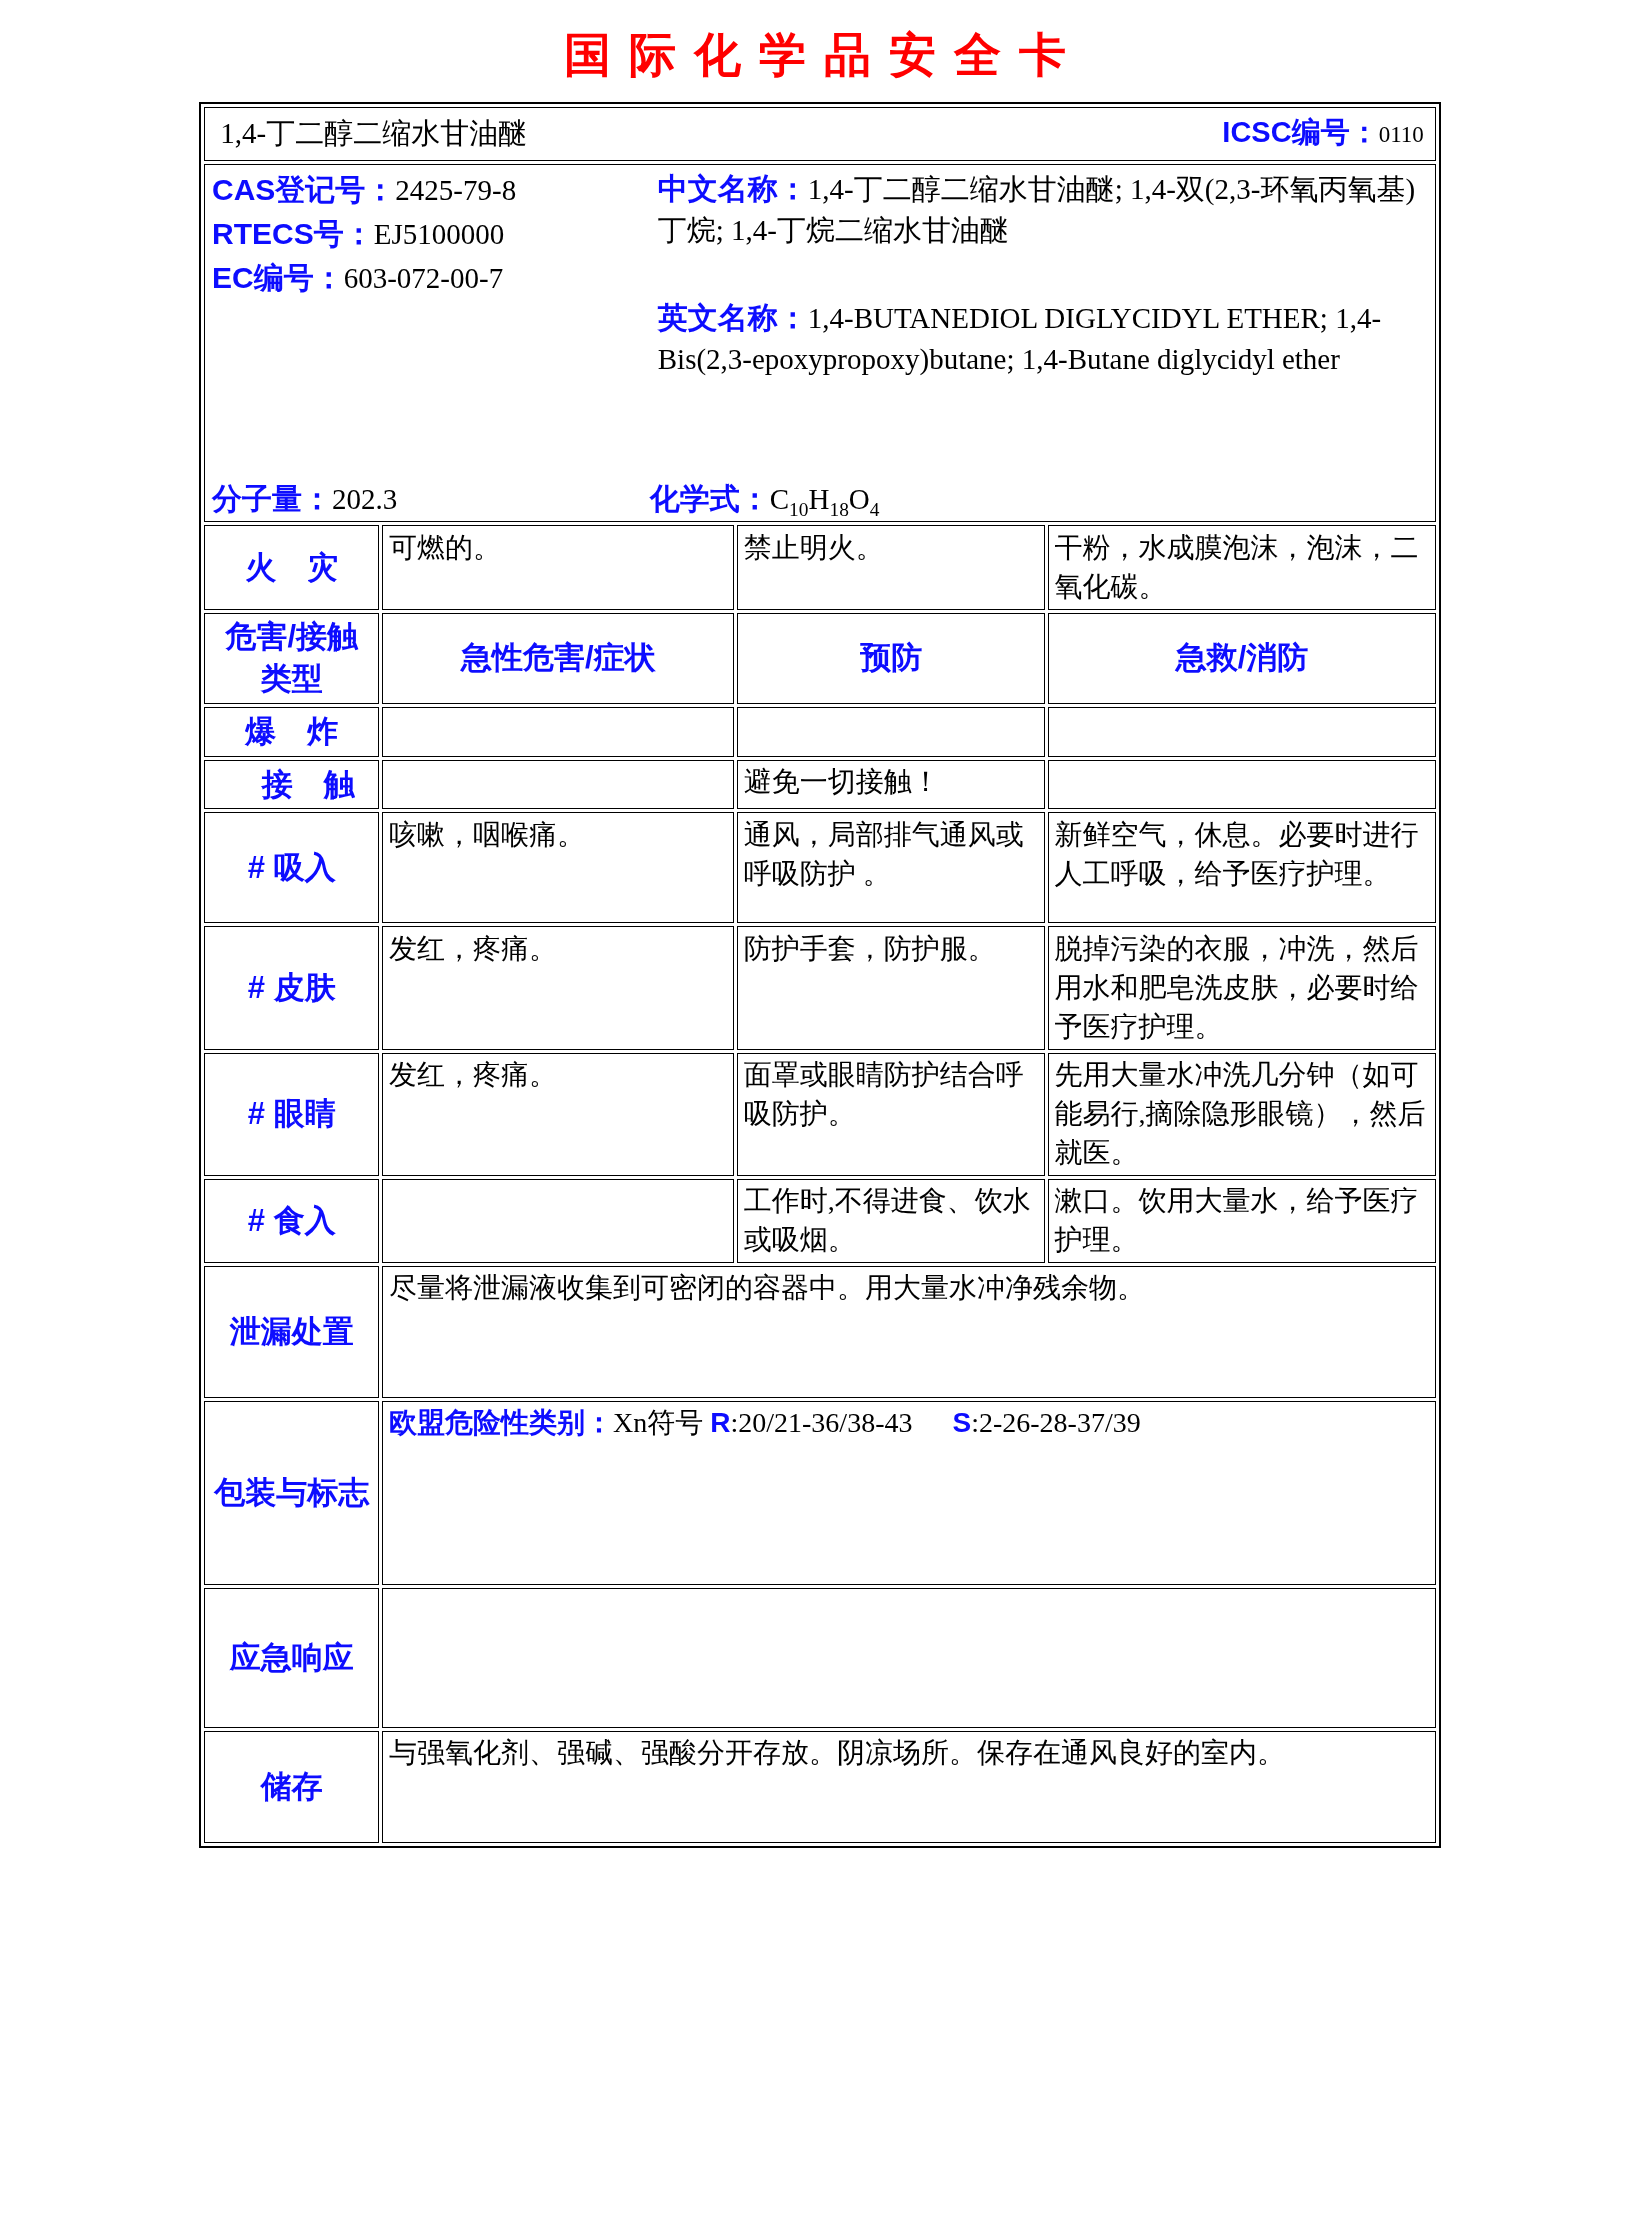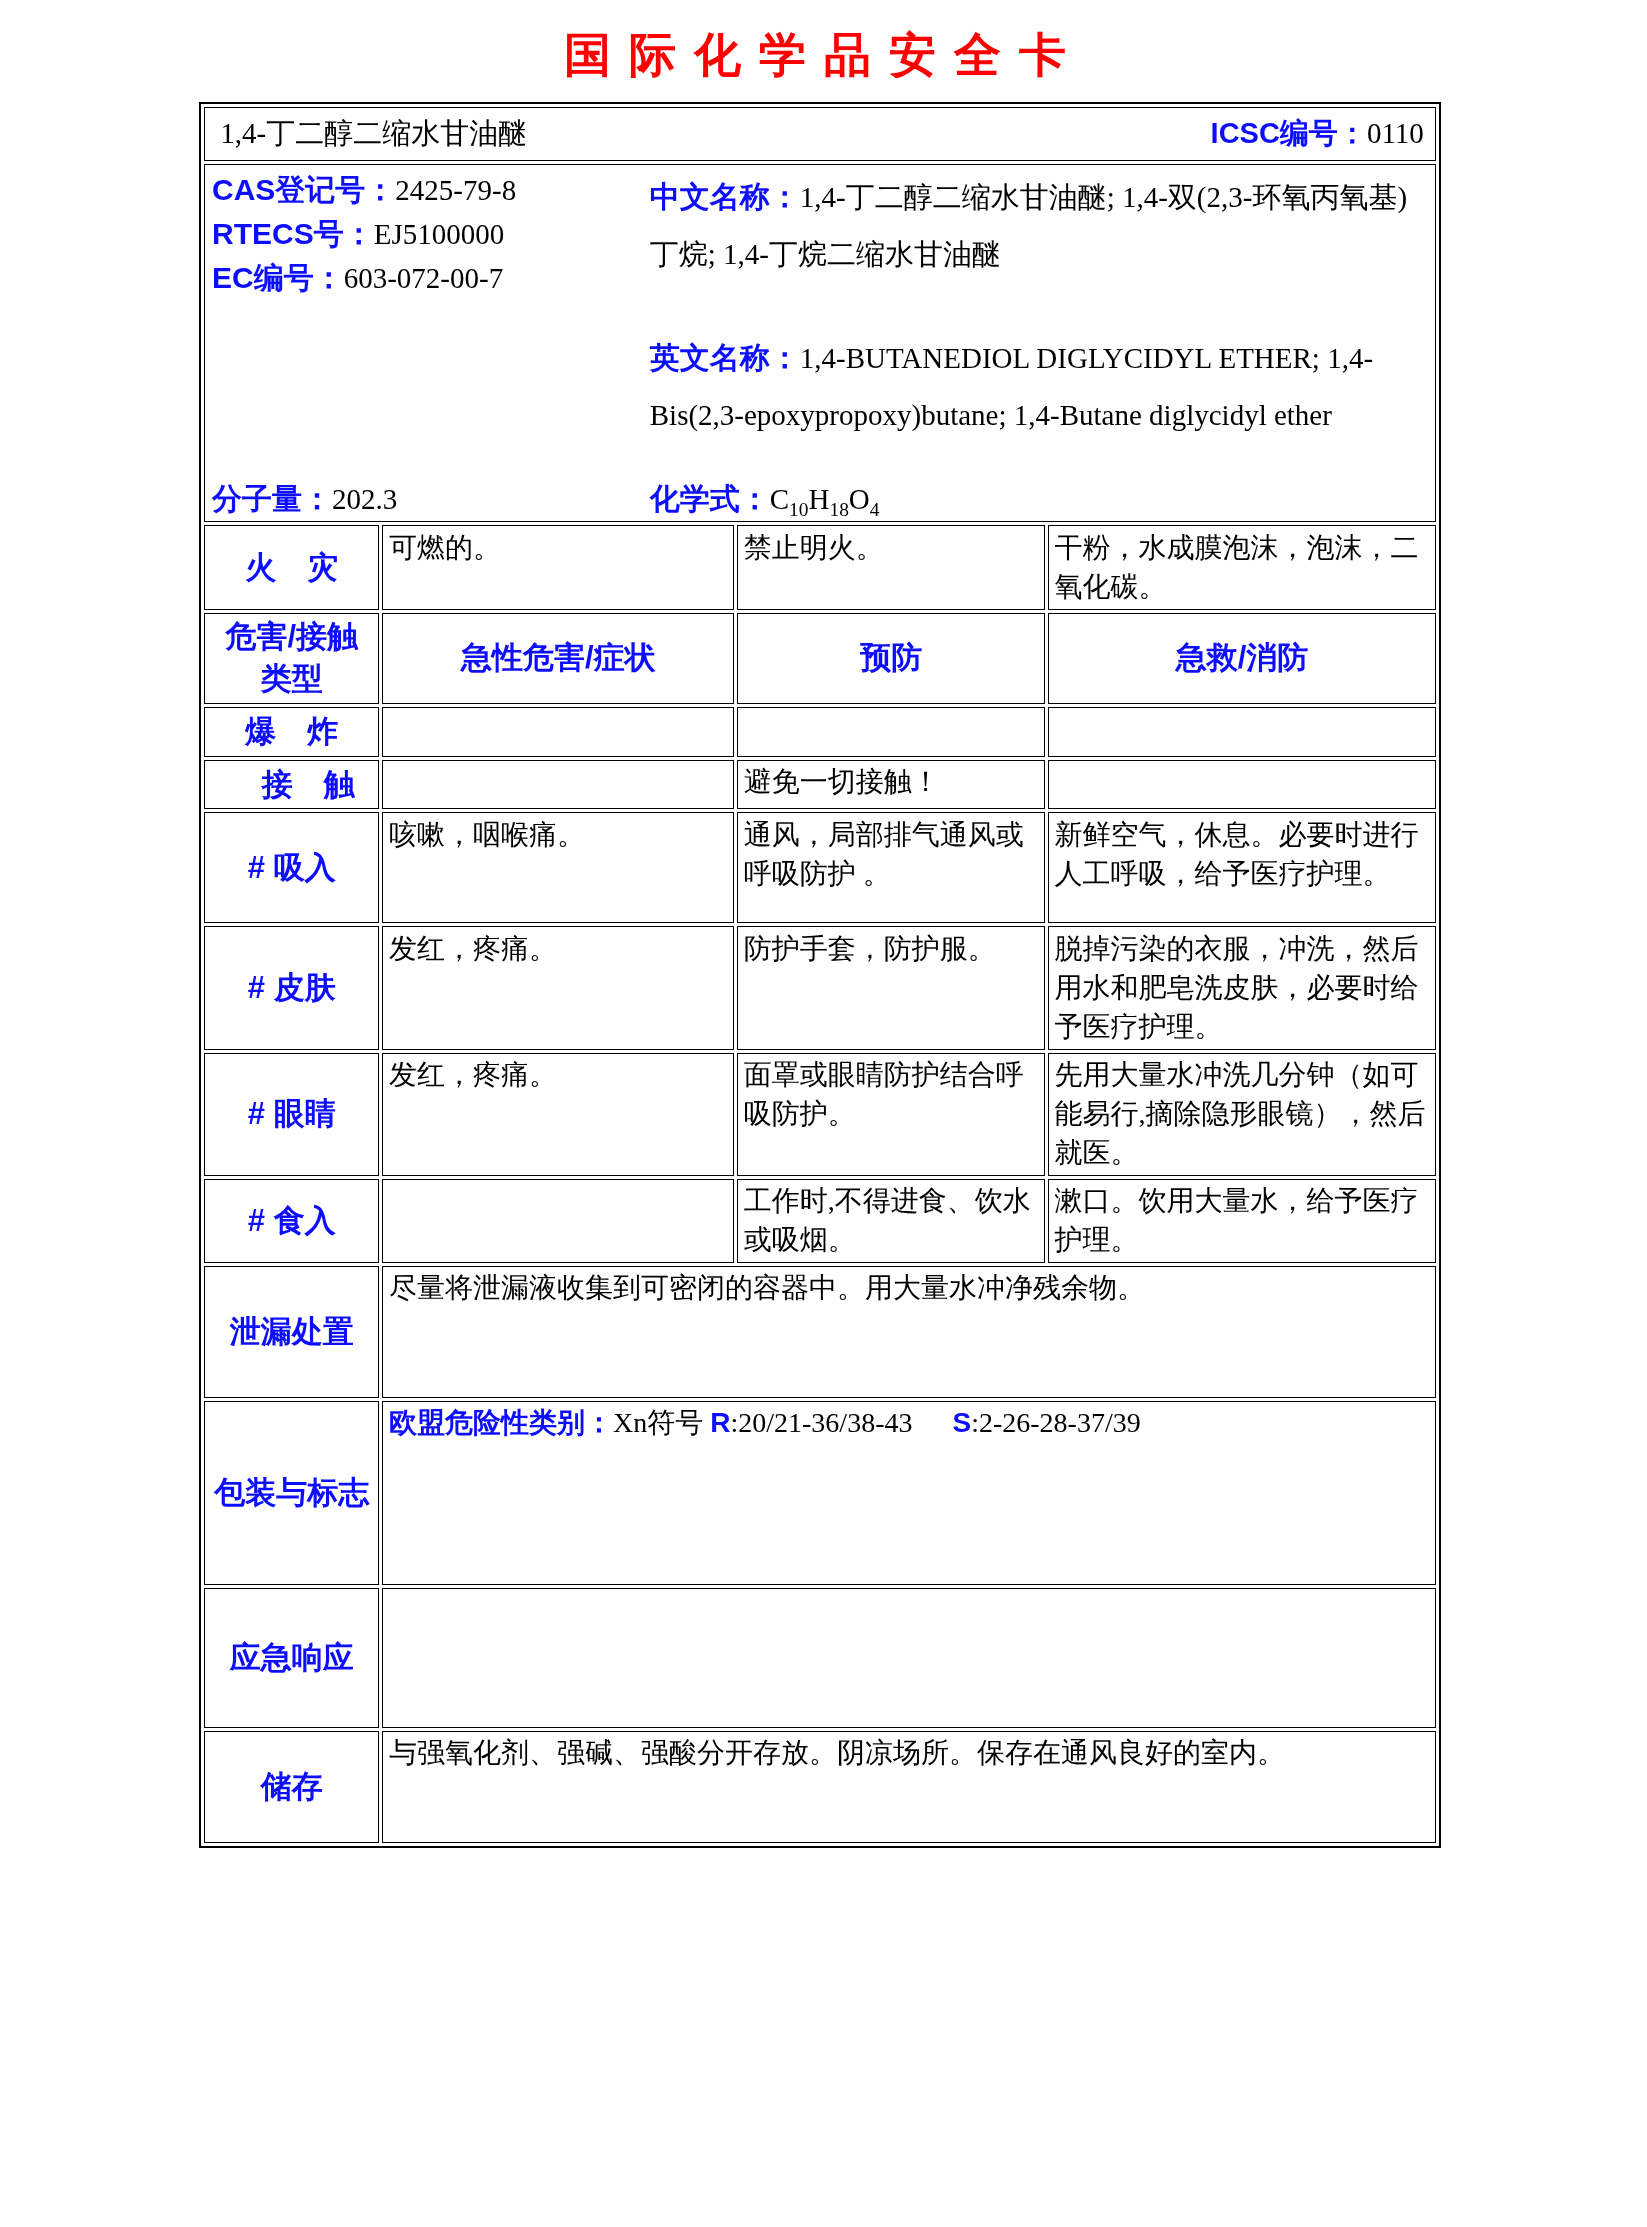--- a/index.html
+++ b/index.html
@@ -42,30 +42,30 @@
   .h-eye   { height: 106px; } .h-ing  { height: 69px; }
   .h-spill { height: 132px; } .h-pack { height: 184px; }
   .h-emer  { height: 140px; } .h-stor { height: 112px; }
 
   
   td.name-cell { vertical-align: middle; }
   .name-row { display: flex; justify-content: space-between; align-items: center; }
   .chem-name { font-size: 29px; padding-left: 8.3px; text-align: right; }
   .icsc { padding-right: 4.2px; white-space: nowrap; }
   .icsc .lbl { font-size: 29px; }
-  .icsc .val { font-size: 29px; }
+  .icsc .val { font-size: 23px; }
 
   
   .id-wrap { display: flex; height: 351px; }
   .id-left  { width: 36%; display: flex; flex-direction: column; justify-content: space-between; gap: 14px; }
   .id-right { width: 64%; display: flex; flex-direction: column; justify-content: space-between; }
   .id-line { font-size: 29px; line-height: 43px; white-space: nowrap; }
   .id-line .lbl, .id-mw .lbl, .name-block .lbl, .id-formula .lbl { font-size: 30px; }
   .id-mw { font-size: 29px; }
-  .name-block { font-size: 29px; line-height: 57px; }
+  .name-block { font-size: 29px; line-height: 41px; margin-left: 8px; }
   .name-block.en { margin-top: 46px; }
   .id-formula { font-size: 29px; }
   .formula sub { font-size: 19.4px; line-height: 0; }
 
   
   td.col-hdr, td.row-lbl {
     vertical-align: middle; text-align: center;
     color: #0d0dff; font-weight: bold;
     font-family: "Liberation Sans", sans-serif;
     font-size: 31px; line-height: 42px;

